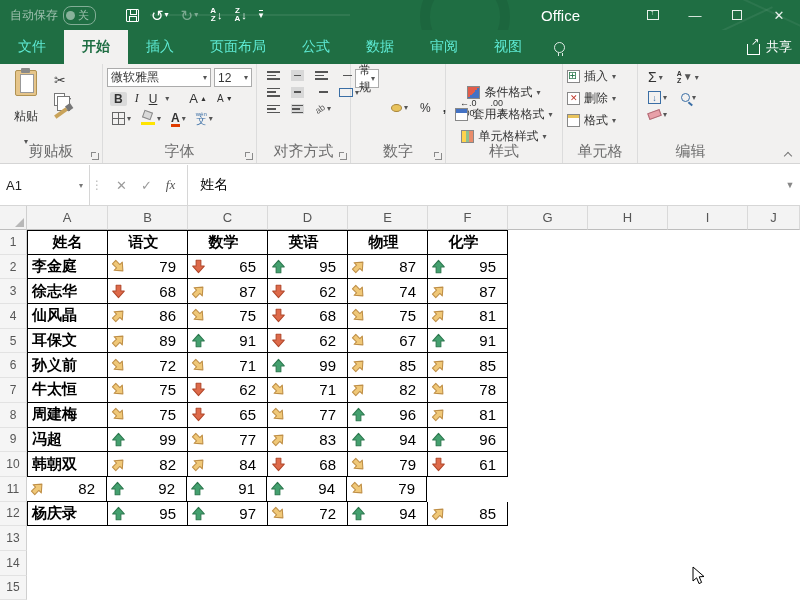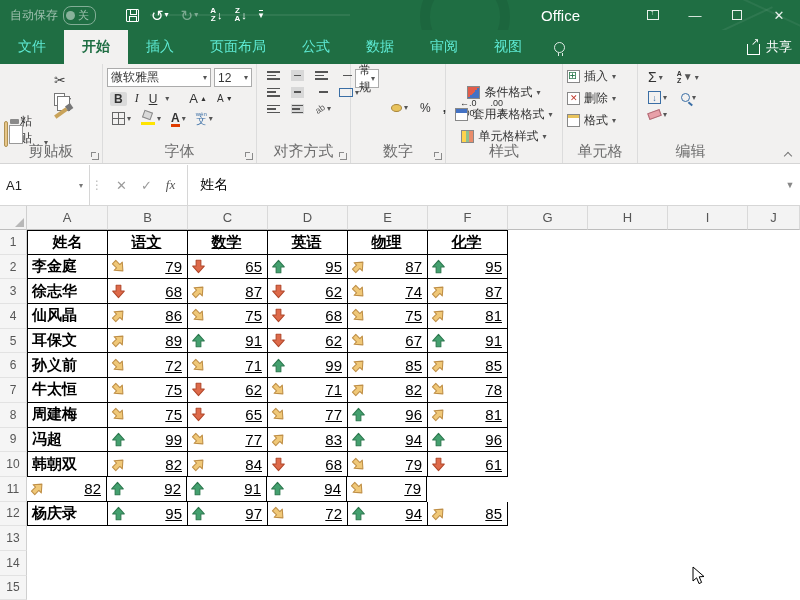--- a/index.html
+++ b/index.html
@@ -50,21 +50,21 @@
   
   .ribbon { position:absolute; top:64px; left:0; width:800px; height:100px; background:#f2f1f0; border-bottom:1px solid #d5d5d5; display:flex; font-size:12px; color:#333; }
   .rgroup { position:relative; border-right:1px solid #dcdcdc; padding:4px 4px 16px 4px; flex:none; }
   .rlabel { position:absolute; bottom:2px; left:0; right:0; text-align:center; font-size:15px; color:#6d6d6d; }
   .launcher { position:absolute; bottom:3px; right:3px; width:7px; height:7px; border-right:1.3px solid #8a8a8a; border-bottom:1.3px solid #8a8a8a; cursor:pointer; }
   .launcher:before { content:""; position:absolute; right:2px; bottom:2px; width:4px; height:4px; border-left:1.3px solid #8a8a8a; border-top:1.3px solid #8a8a8a; }
   .caret { font-size:8px; color:#555; }
   .rbtn { background:none; border:none; cursor:pointer; font-size:12px; color:#333; display:inline-flex; align-items:center; gap:2px; padding:1px 2px; }
 
   .g-clip { width:103px; display:flex; gap:4px; }
-  .paste-btn { width:44px; display:flex; flex-direction:row; align-items:flex-end; gap:12px; cursor:pointer; padding-top:2px; }
+  .paste-btn { width:44px; display:flex; flex-direction:column; align-items:center; gap:12px; cursor:pointer; padding-top:2px; }
   .clip-icon { width:22px; height:26px; background:#e6c58a; border:1px solid #b09252; border-radius:2px; position:relative; }
   .clip-icon:before { content:""; position:absolute; top:-3px; left:5px; width:9px; height:5px; background:#8a8a8a; border-radius:1px; }
   .clip-icon:after { content:""; position:absolute; top:3px; left:4px; width:12px; height:17px; background:#fff; border:1px solid #999; }
   .clip-col { display:flex; flex-direction:column; gap:3px; padding-top:3px; }
   .scissors { color:#444; font-size:14px; }
   .copy-ic { width:11px; height:13px; border:1.3px solid #777; background:#fff; position:relative; display:inline-block; }
   .copy-ic:before { content:""; position:absolute; top:2px; left:2px; width:11px; height:13px; border:1.3px solid #777; background:#fff; }
   .brush-ic { width:14px; height:4px; background:#c9a35a; transform:rotate(-35deg); position:relative; display:inline-block; }
   .brush-ic:before { content:""; position:absolute; right:-6px; top:-1px; width:6px; height:6px; background:#777; }
 
@@ -149,21 +149,21 @@
   .corner:after { content:""; position:absolute; right:2px; bottom:2px; border-left:9px solid transparent; border-bottom:9px solid #b8b8b8; }
   .colhead { background:#f3f3f3; border-right:1px solid #d9d9d9; border-bottom:1px solid #bdbdbd; display:flex; align-items:center; justify-content:center; font-size:13px; color:#565656; cursor:pointer; }
   .sheetrow { display:flex; height:24.7px; }
   .rowhead { width:27px; background:#f5f5f5; border-right:1px solid #cfcfcf; border-bottom:1px solid #e2e2e2; display:flex; align-items:center; justify-content:center; font-size:12px; color:#565656; cursor:pointer; flex:none; }
   .tcell { border-right:1px solid #000; border-bottom:1px solid #000; display:flex; align-items:center; font-size:15px; color:#000; cursor:cell; background:#fff; }
   .tcell.first { border-left:1px solid #000; }
   .sheetrow.r1 .tcell { border-top:1px solid #000; }
   .tcell.hdr { justify-content:center; font-weight:700; }
   .tcell.name { font-weight:700; padding-left:4px; width:81px; flex:none; }
   .tcell.hdrname { width:81px; flex:none; }
-  .tcell.score { width:80px; flex:none; padding:0 5px 0 3px;text-decoration:underline; }
+  .tcell.score { width:80px; flex:none; padding:0 11px 0 3px; }
   .tcell.score .num { margin-left:auto; }
   .tcell.score svg { flex:none; }
 
   .cursor { position:absolute; left:692px; top:360px; }
 </style>
 </head>
 <body>
 
 <div class="titlebar">
   <div class="deco l1"></div>

